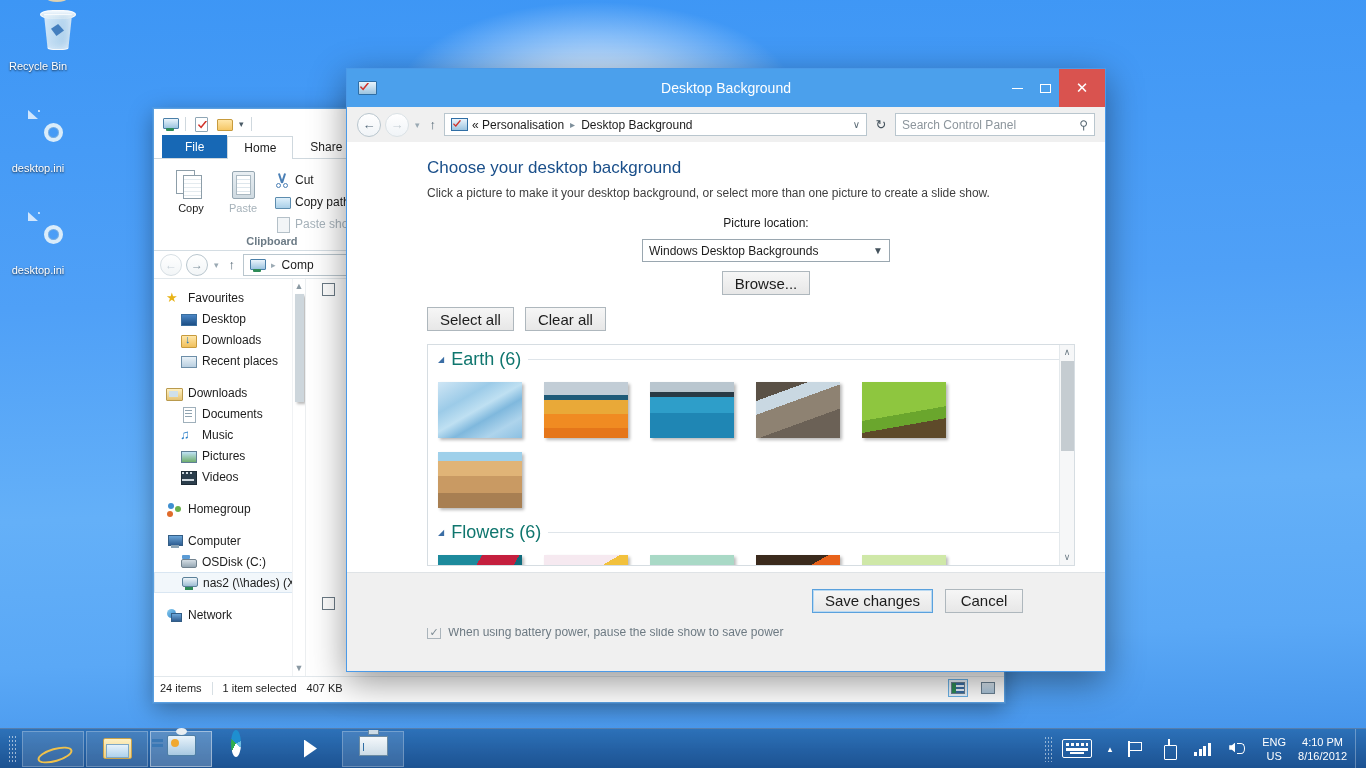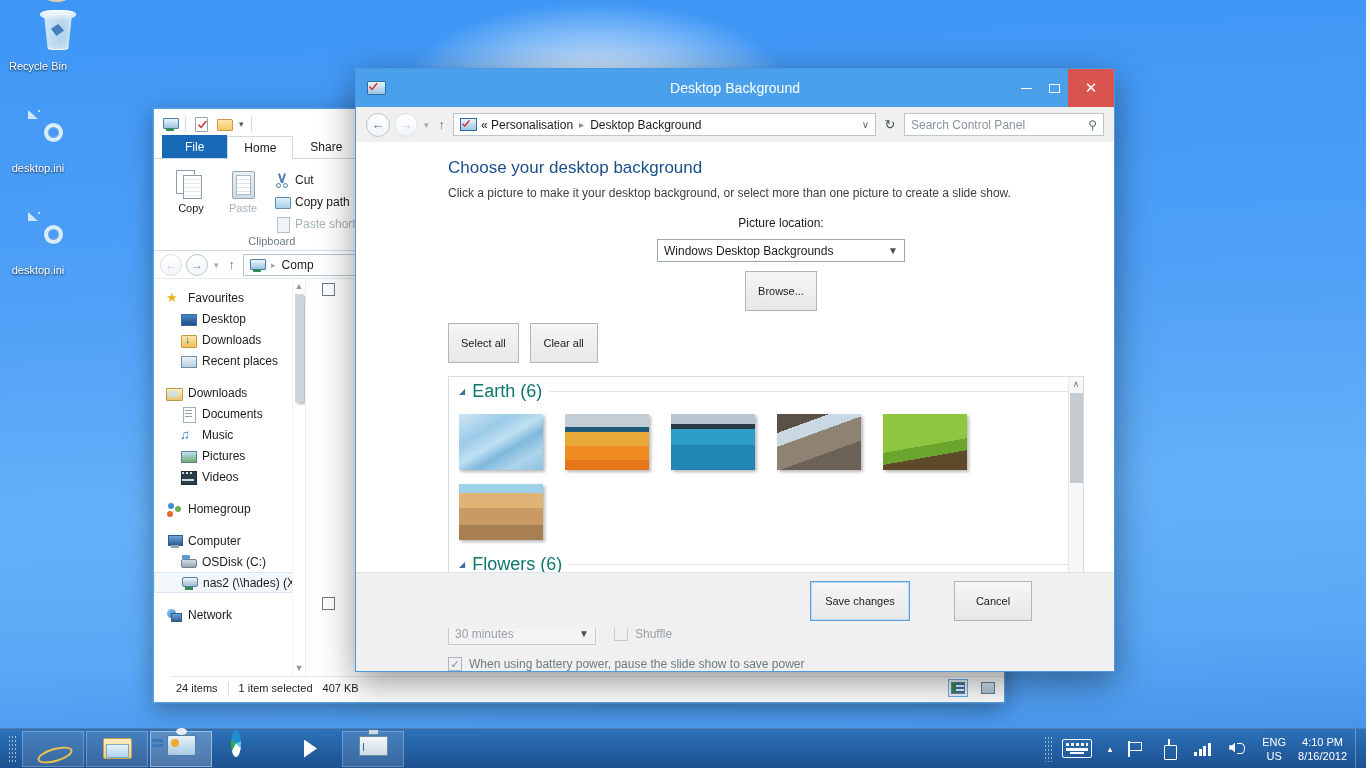--- a/index.html
+++ b/index.html
@@ -117,21 +117,21 @@
   }
   .rtab.file { background:#1768b5; color:#fff; padding: 0 22px; height: 23px; }
   .rtab.active { background:#fff; border-color:#cfd8de; position: relative; top: 1px; }
 
   .ribbon {
     height: 92px; background: #fff; border-bottom: 1px solid #d4dde3;
     display:flex; padding: 5px 0 0 6px; position: relative;
   }
   .rgroup { display:flex; flex-direction: column; height: 86px; position:relative; }
   .rgroup .items { display:flex; align-items:flex-start; gap: 2px; padding: 2px 8px 0 6px; flex:1; }
-  .rgroup .gtitle { font-size: 11px; color:#6b7a85; text-align:center; padding-bottom:3px; }
+  .rgroup .gtitle { font-size: 11px; color:#6b7a85; text-align:center; padding-bottom:3px;font-weight:bold; }
   .bigbtn {
     width: 50px; display:flex; flex-direction:column; align-items:center; gap:3px;
     font-size: 11px; color:#1c1c1c; padding-top: 3px; cursor: default;
   }
   .bigbtn.dis { color:#a6b2ba; }
   .ico-copy { width:30px; height:30px; position:relative; }
   .ico-copy::before {
     content:''; position:absolute; left:0; top:1px; width:17px; height:22px;
     background:#fff; border:1px solid #8d9ea9;
   }
@@ -220,35 +220,35 @@
   .np-scroll { position:absolute; right:0; top:0; width:13px; height:100%; background:#fff; border-left:1px solid #f0f2f4; }
   .np-scroll .arr { height:15px; text-align:center; font-size:9px; color:#8a99a3; line-height:15px; }
   .np-scroll .arr.bot { position:absolute; bottom:0; width:100%; }
   .np-scroll .thumb { position:absolute; top:15px; left:2px; width:9px; height:108px; background:#cdd6dc; }
 
   .list-pane { flex:1; background:#fff; position:relative; }
   .ck { position:absolute; width:13px; height:13px; border:1px solid #6b7a85; background:#fff; }
 
   .status-bar {
     height: 23px; border-top:1px solid #e2e8ec; background:#fff;
-    display:flex; align-items:center; font-size:11px; color:#1c1c1c; padding: 0 6px; gap:10px;margin-left:16px;
+    display:flex; align-items:center; font-size:11px; color:#1c1c1c; padding: 0 6px; gap:10px;
   }
   .status-bar .divider { width:1px; height:13px; background:#d7dfe4; }
   .status-bar .spacer { flex:1; }
   .viewbtn { width:20px; height:18px; border:1px solid transparent; display:flex; align-items:center; justify-content:center; cursor:default; }
   .viewbtn.on { border-color:#6bb3e8; background:#eaf4fd; }
   .vb-detail { width:14px; height:12px; background:
       linear-gradient(90deg,#2e8b57 0 4px, transparent 4px),
       repeating-linear-gradient(180deg,#3a6ea5 0 2px, transparent 2px 4px);
     border:1px solid #6b8294; }
   .vb-tiles { width:14px; height:12px; background: linear-gradient(180deg,#dbe7f0,#a9c3d8); border:1px solid #6b8294; }
 
   
   #dlg {
-    position: absolute; left: 355px; top: 68px; width: 760px; height: 604px;
+    position: absolute; left: 346px; top: 68px; width: 760px; height: 604px;
     background: #f0f0f0;
     border: 1px solid #4b9ae8;
     box-shadow: 0 10px 34px rgba(0,0,0,.42);
   }
   .dlg-title {
     height: 38px; background:#4ba0ec; display:flex; align-items:center; position:relative;
   }
   .dlg-title .ticon { width:17px; height:17px; margin-left:11px; position:relative; }
   .dlg-title .ticon::before {
     content:''; position:absolute; left:0; top:1px; width:17px; height:12px;
@@ -293,33 +293,33 @@
   }
   .addr-crumb .sep { color:#7d8f9b; font-size:10px; }
   .addr-crumb .dd { margin-left:auto; font-size:10px; color:#5b6b76; }
   .addr-refresh { width:20px; text-align:center; font-size:13px; color:#44525c; cursor:default; }
   .addr-search {
     width: 200px; height:23px; background:#fff; border:1px solid #b9c6ce;
     display:flex; align-items:center; padding: 0 6px; font-size:12px; color:#8c959c;
   }
   .addr-search .mag { margin-left:auto; color:#5b6b76; font-size:12px; }
 
-  .dlg-body { background:#fff; height: 486px; padding: 16px 0 0 12px; position:relative; }
+  .dlg-body { background:#fff; height: 486px; padding: 16px 0 0 0; position:relative; }
   .h1 { font-size:17px; color:#1a4f8a; padding: 0 0 0 80px; }
   .sub { font-size:12px; color:#404040; padding: 8px 0 0 80px; }
   .row-loc { display:flex; align-items:center; gap:9px; padding: 16px 0 0 80px; flex-direction: column; }
   .lbl { font-size:12px; color:#1c1c1c; }
   .combo {
     height:23px; background:#fff; border:1px solid #9aa7b0;
     display:flex; align-items:center; padding: 0 6px; font-size:12px; color:#1c1c1c;
   }
   .combo .dd { margin-left:auto; font-size:10px; color:#44525c; padding-left:8px; }
   .btn {
-    height:40px; min-width:68px; background: linear-gradient(180deg,#f6f6f6,#e7e7e7);
-    border:1px solid #aeb7bd; font-size:11px; color:#1c1c1c;
+    height:24px; min-width:68px; background: linear-gradient(180deg,#f6f6f6,#e7e7e7);
+    border:1px solid #aeb7bd; font-size:15px; color:#1c1c1c;
     display:flex; align-items:center; justify-content:center; cursor:default; padding: 0 12px;
   }
   .row-btns { display:flex; gap:11px; padding: 12px 0 0 80px; }
   .gal-wrap {
     margin: 13px 30px 0 80px; height: 222px; border:1px solid #d6dde2; background:#fff;
     position:relative; overflow:hidden;
   }
   .gal-inner { position:absolute; left:0; top:-10px; right:15px; bottom:0; padding: 0 0 0 10px; }
   .grp-head { display:flex; align-items:center; gap:7px; padding-top: 14px; }
   .grp-tri { font-size:8px; color:#3b6ea5; }
@@ -737,21 +737,21 @@
           </div>
           <label class="chk dis2" style="margin-top:12px;">
             <span class="box">✓</span>
             <span>When using battery power, pause the slide show to save power</span>
           </label>
         </div>
       </div>
 
       <div class="dlg-footer">
         <div class="btn primary">Save changes</div>
-        <div class="btn" style="min-width:78px;margin-left:32px;">Cancel</div>
+        <div class="btn" style="min-width:78px;">Cancel</div>
       </div>
     </div>
   </div>
 
   <div id="taskbar">
     <div class="tb-grip"></div>
 
     <div class="tb-btn running">
       <span class="tb-ico"><span class="ie"></span></span>
     </div>

